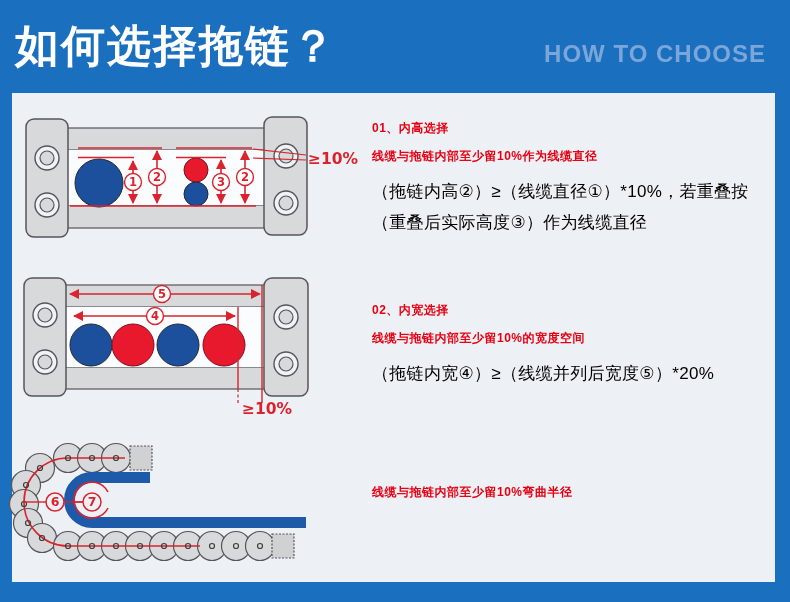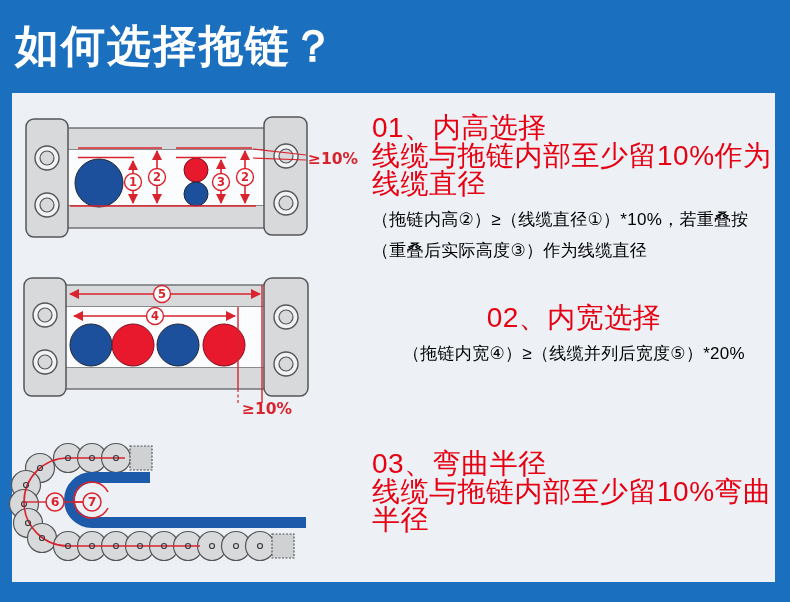--- a/index.html
+++ b/index.html
@@ -41,24 +41,24 @@
 
   svg text { font-family:"DejaVu Sans","Liberation Sans",sans-serif; }
   .gap-label { fill:#d9232e; font-size:15.5px; font-weight:600; }
   .callout-num { fill:#d9232e; font-size:11.5px; font-weight:600; text-anchor:middle; }
 
   
   .section {
     position:absolute; left:372px; width:404px;
   }
   .sec1 { top:114px; }
-  .sec2 { top:304px;text-align:center; }
+  .sec2 { top:296px; }
   .sec3 { top:450px; }
   .section h3 {
-    color:#e60012; font-size:28px; font-weight:400; line-height:28px;
+    color:#e60012; font-size:12px; font-weight:700; line-height:28px;
     letter-spacing:0.5px;
   }
   .section .body {
     color:#000000; font-size:17px; line-height:31px; margin-top:6px;
     letter-spacing:0.3px;
   }
 </style>
 </head>
 <body>
 
@@ -67,20 +67,21 @@
     <marker id="arw" viewBox="0 0 10 10" refX="9" refY="5" markerWidth="6.5" markerHeight="6.5" orient="auto-start-reverse">
       <path d="M0 0 L10 5 L0 10 z" fill="#d9232e"></path>
     </marker>
   </defs>
 </svg>
 
 <div class="page">
 
   <div class="header">
     <div class="title">如何选择拖链？</div>
+    <div class="subtitle">HOW TO CHOOSE</div>
   </div>
 
   <div class="content"></div>
 
   <svg id="dia1" class="diagram" width="350" height="135" viewBox="0 0 350 135">
 
     <rect x="56" y="23" width="200" height="22" fill="#d8d9da" stroke="#55565a" stroke-width="1.2"></rect>
     <rect x="56" y="100" width="200" height="23" fill="#d8d9da" stroke="#55565a" stroke-width="1.2"></rect>
     <rect x="56" y="45" width="200" height="55" fill="#fbfcfd" stroke="none"></rect>
 
@@ -258,24 +259,25 @@
     <h3>
       <span>01、内高选择</span><br>
       <span>线缆与拖链内部至少留10%作为线缆直径</span>
     </h3>
     <div class="body">（拖链内高②）≥（线缆直径①）*10%，若重叠按（重叠后实际高度③）作为线缆直径</div>
   </div>
 
   <div class="section sec2">
     <h3>
       <span>02、内宽选择</span><br>
+      <span>线缆与拖链内部至少留10%的宽度空间</span>
     </h3>
     <div class="body">（拖链内宽④）≥（线缆并列后宽度⑤）*20%</div>
   </div>
 
   <div class="section sec3">
     <h3>
-      <span>03、弯曲半径</span><br>
+      <br>
       <span>线缆与拖链内部至少留10%弯曲半径</span>
     </h3>
   </div>
 
 </div>
 
 </body></html>

